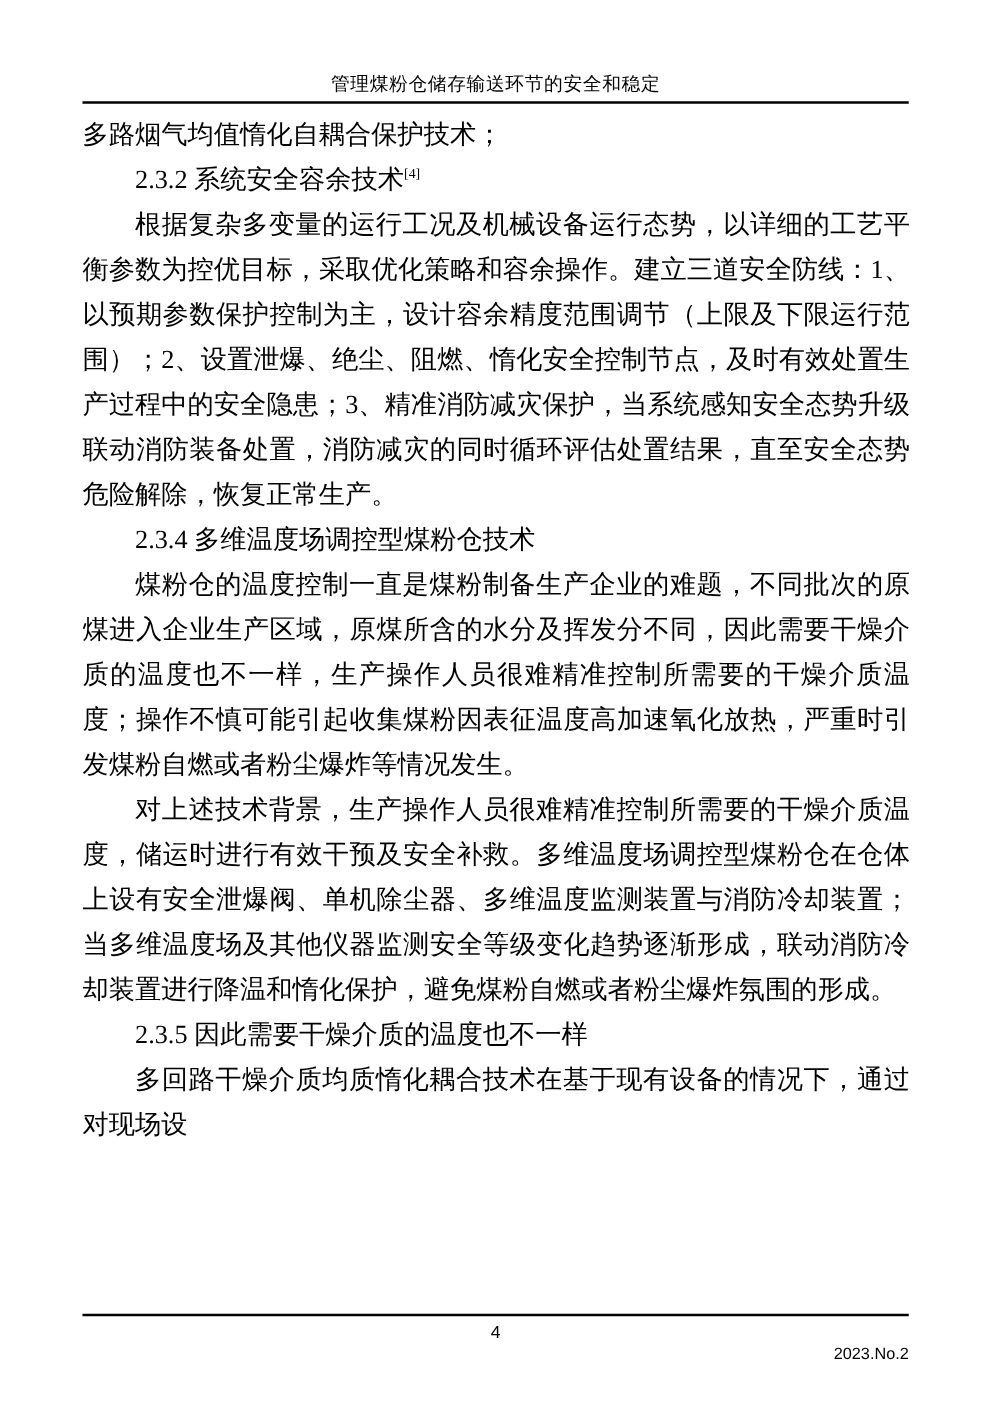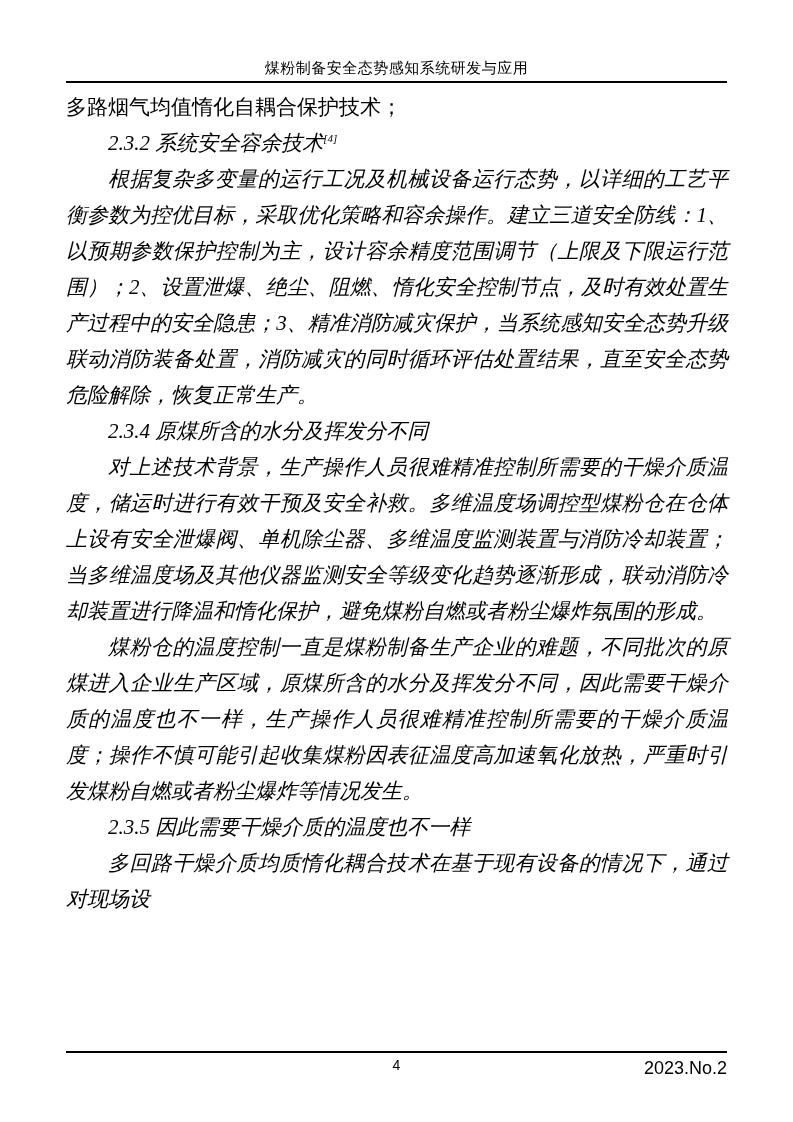--- a/index.html
+++ b/index.html
@@ -38,21 +38,20 @@
     text-align: justify;
     text-align-last: left;
   }
   .article p {
     margin: 0;
     padding: 0;
   }
   .article p.paragraph,
   .article p.heading {
     text-indent: 2em;
-    font-style: italic;
   }
   .article p.continuation {
     text-indent: 0;
   }
   .article sup {
     font-size: 11px;
     line-height: 0;
     vertical-align: super;
     letter-spacing: 0;
   }
@@ -74,40 +73,40 @@
     position: absolute;
     left: 0;
     right: 0;
     top: 4px;
     text-align: center;
     font-size: 14px;
   }
   .page-footer .issue {
     position: absolute;
     right: 0;
-    top: 5px;
-    font-size: 18px;
+    top: 22px;
+    font-size: 13px;
   }
 </style>
 </head>
 <body>
 
 <div class="page">
 
   <div class="running-header">
-    <span>煤粉制备安全态势感知系统研发与应用</span>
+    <span>管理煤粉仓储存输送环节的安全和稳定</span>
   </div>
 
   <div class="article">
       <p class="continuation">多路烟气均值惰化自耦合保护技术；</p>
       <p class="heading">2.3.2 系统安全容余技术<sup>[4]</sup></p>
       <p class="paragraph">根据复杂多变量的运行工况及机械设备运行态势，以详细的工艺平衡参数为控优目标，采取优化策略和容余操作。建立三道安全防线：1、以预期参数保护控制为主，设计容余精度范围调节（上限及下限运行范围）；2、设置泄爆、绝尘、阻燃、惰化安全控制节点，及时有效处置生产过程中的安全隐患；3、精准消防减灾保护，当系统感知安全态势升级联动消防装备处置，消防减灾的同时循环评估处置结果，直至安全态势危险解除，恢复正常生产。</p>
-      <p class="heading">2.3.4 原煤所含的水分及挥发分不同</p>
+      <p class="heading">2.3.4 多维温度场调控型煤粉仓技术</p>
+      <p class="paragraph">煤粉仓的温度控制一直是煤粉制备生产企业的难题，不同批次的原煤进入企业生产区域，原煤所含的水分及挥发分不同，因此需要干燥介质的温度也不一样，生产操作人员很难精准控制所需要的干燥介质温度；操作不慎可能引起收集煤粉因表征温度高加速氧化放热，严重时引发煤粉自燃或者粉尘爆炸等情况发生。</p>
       <p class="paragraph">对上述技术背景，生产操作人员很难精准控制所需要的干燥介质温度，储运时进行有效干预及安全补救。多维温度场调控型煤粉仓在仓体上设有安全泄爆阀、单机除尘器、多维温度监测装置与消防冷却装置；当多维温度场及其他仪器监测安全等级变化趋势逐渐形成，联动消防冷却装置进行降温和惰化保护，避免煤粉自燃或者粉尘爆炸氛围的形成。</p>
-      <p class="paragraph">煤粉仓的温度控制一直是煤粉制备生产企业的难题，不同批次的原煤进入企业生产区域，原煤所含的水分及挥发分不同，因此需要干燥介质的温度也不一样，生产操作人员很难精准控制所需要的干燥介质温度；操作不慎可能引起收集煤粉因表征温度高加速氧化放热，严重时引发煤粉自燃或者粉尘爆炸等情况发生。</p>
       <p class="heading">2.3.5 因此需要干燥介质的温度也不一样</p>
       <p class="paragraph">多回路干燥介质均质惰化耦合技术在基于现有设备的情况下，通过对现场设</p>
     </div>
 
   <div class="page-footer">
     <div class="page-num">4</div>
     <div class="issue">2023.No.2</div>
   </div>
 
 </div>

